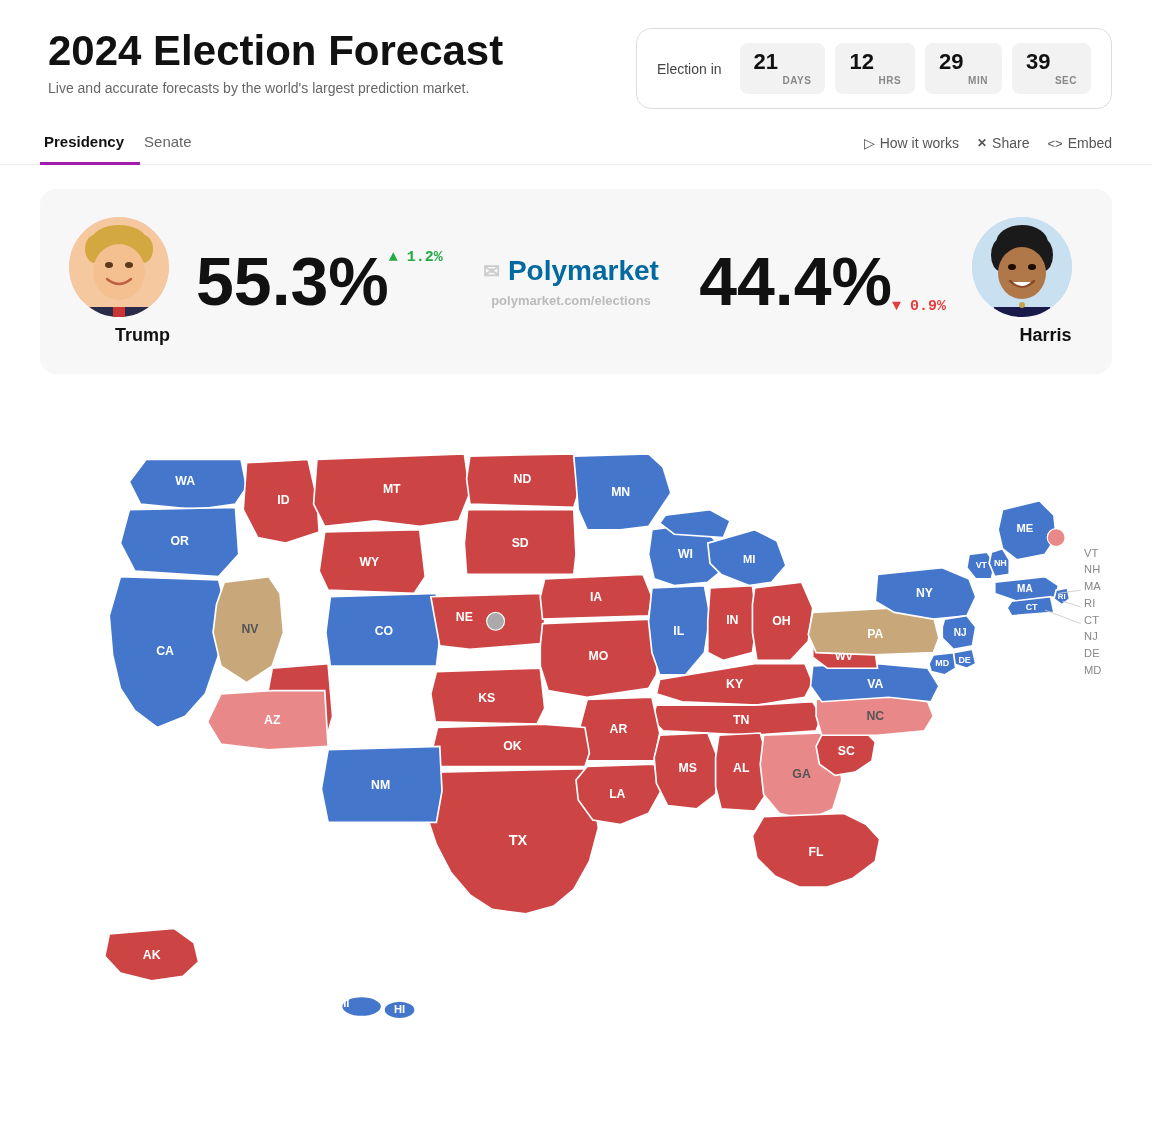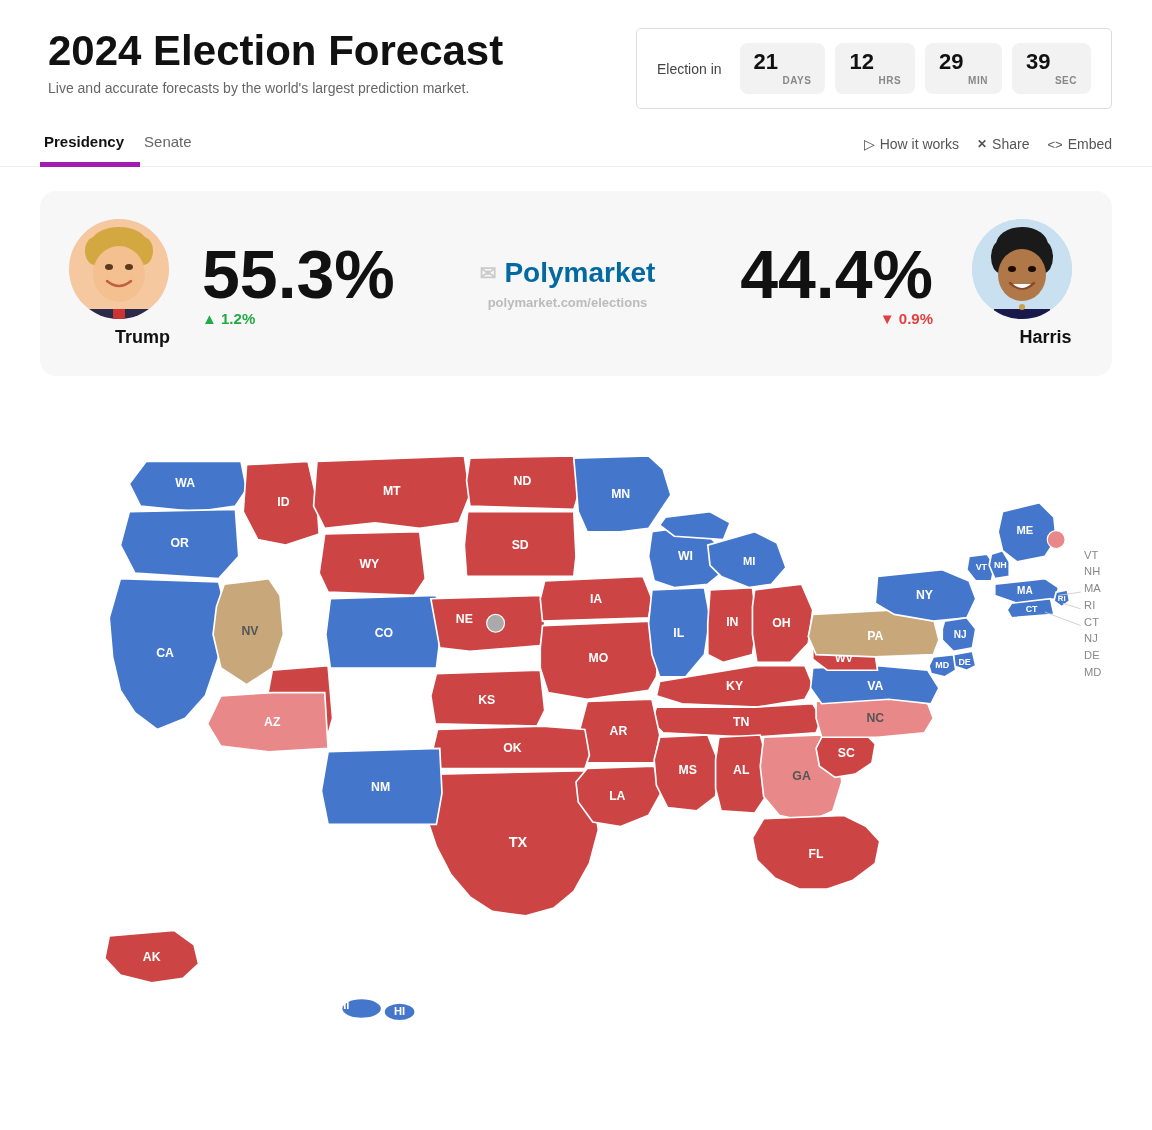--- a/index.html
+++ b/index.html
@@ -3,44 +3,44 @@
   <meta charset="utf-8">
   <style>
     * { margin: 0; padding: 0; box-sizing: border-box; }
     body { font-family: -apple-system, BlinkMacSystemFont, 'Segoe UI', sans-serif; background: #fff; color: #222; width: 1152px; min-height: 1130px; overflow-x: hidden; }
 
     .header-row { display: flex; align-items: flex-start; justify-content: space-between; padding: 28px 40px 10px 48px; }
     .title-block {}
     .main-title { font-size: 42px; font-weight: 800; color: #111; line-height: 1.1; }
     .subtitle { font-size: 14px; color: #666; margin-top: 6px; }
 
-    .countdown-box { border: 1.5px solid #ddd; border-radius: 5px; padding: 14px 20px; display: flex; align-items: center; gap: 18px; min-width: 340px; }
+    .countdown-box { border: 1.5px solid #ddd; border-radius: 15px; padding: 14px 20px; display: flex; align-items: center; gap: 18px; min-width: 340px; }
     .countdown-label { font-size: 14px; color: #444; font-weight: 500; white-space: nowrap; }
     .countdown-units { display: flex; gap: 10px; }
     .countdown-unit { background: #f2f2f2; border-radius: 8px; padding: 8px 14px; text-align: left; min-width: 58px; }
     .countdown-num { font-size: 22px; font-weight: 700; color: #111; line-height: 1; }
     .countdown-denom { font-size: 10px; color: #888; font-weight: 600; letter-spacing: 0.05em; margin-top: 2px; margin-left: 29px; }
 
     .tabs-row { display: flex; align-items: center; justify-content: space-between; padding: 4px 40px 0 40px; border-bottom: 1.5px solid #eee; }
     .tabs { display: flex; gap: 0; }
     .tab { font-size: 15px; font-weight: 500; padding: 10px 16px 12px 4px; cursor: pointer; color: #666; border-bottom: 3px solid transparent; margin-bottom: -1.5px; }
-    .tab.active { color: #111; font-weight: 700; border-bottom: 5px solid #a21caf; }
+    .tab.active { color: #111; font-weight: 700; border-bottom: 3px solid #a21caf; }
     .tab-actions { display: flex; align-items: center; gap: 18px; font-size: 14px; color: #555; }
     .tab-action { display: flex; align-items: center; gap: 5px; cursor: pointer; }
 
     .forecast-card { margin: 24px 40px; background: #f7f7f7; border-radius: 16px; padding: 28px 40px 28px 28px; display: flex; align-items: center; justify-content: space-between; }
     .candidate-block { display: flex; flex-direction: column; align-items: center; gap: 8px; }
     .candidate-avatar { width: 100px; height: 100px; border-radius: 50%; overflow: hidden; display: flex; align-items: center; justify-content: center; font-size: 42px; }
     .candidate-avatar.trump { background: radial-gradient(circle, #f8d0c0 60%, #f0b0a0); }
     .candidate-avatar.harris { background: radial-gradient(circle, #c8dff0 60%, #a8c8e8); }
     .candidate-name { font-size: 18px; font-weight: 700; color: #111; margin-left: 47px; }
 
-    .candidate-stats { display: flex; flex-direction: column; align-items: flex-start; margin: 0 16px; }
+    .candidate-stats { display: flex; flex-direction: row; align-items: flex-start; margin: 0 10px; }
     .candidate-pct { font-size: 68px; font-weight: 800; color: #111; line-height: 1; }
-    .candidate-change { font-size: 15px; font-weight: 600; margin-top: 2px; }
+    .candidate-change { font-size: 15px; font-weight: 600; margin-top: 2px; font-family: Liberation Mono, monospace; }
     .up { color: #22aa44; }
     .down { color: #e53e3e; }
 
     .polymarket-center { display: flex; flex-direction: column; align-items: center; gap: 6px; color: #999; }
     .polymarket-logo { display: flex; align-items: center; gap: 8px; font-size: 18px; font-weight: 600; color: #bbb; }
     .polymarket-url { font-size: 13px; color: #bbb; font-weight: bold; }
 
     .map-container { margin: 0 40px; position: relative; }
     .map-svg { width: 100%; max-width: 1072px; }
 
@@ -131,21 +131,21 @@
   </div>
 
   <div class="polymarket-center">
     <div class="polymarket-logo">
       <span style="font-size:20px;color:#ccc;">✉</span>
       <span style="font-size:28px;color:#0369a1;font-weight:600;">Polymarket</span>
     </div>
     <div class="polymarket-url">polymarket.com/elections</div>
   </div>
 
-  <div style="display:flex;align-items:center;gap:23px;">
+  <div style="display:flex;align-items:center;gap:16px;">
     <div class="candidate-stats" style="align-items:flex-end;">
       <div class="candidate-pct">44.4%</div>
       <div class="candidate-change down">▼ 0.9%</div>
     </div>
     <div class="candidate-block">
       <div class="harris-face candidate-avatar harris">
         <svg width="100" height="100" viewBox="0 0 100 100" xmlns="http://www.w3.org/2000/svg">
           <circle cx="50" cy="50" r="50" fill="#c8e0f0"></circle>
 
           <ellipse cx="50" cy="26" rx="26" ry="18" fill="#1a1a1a"></ellipse>

